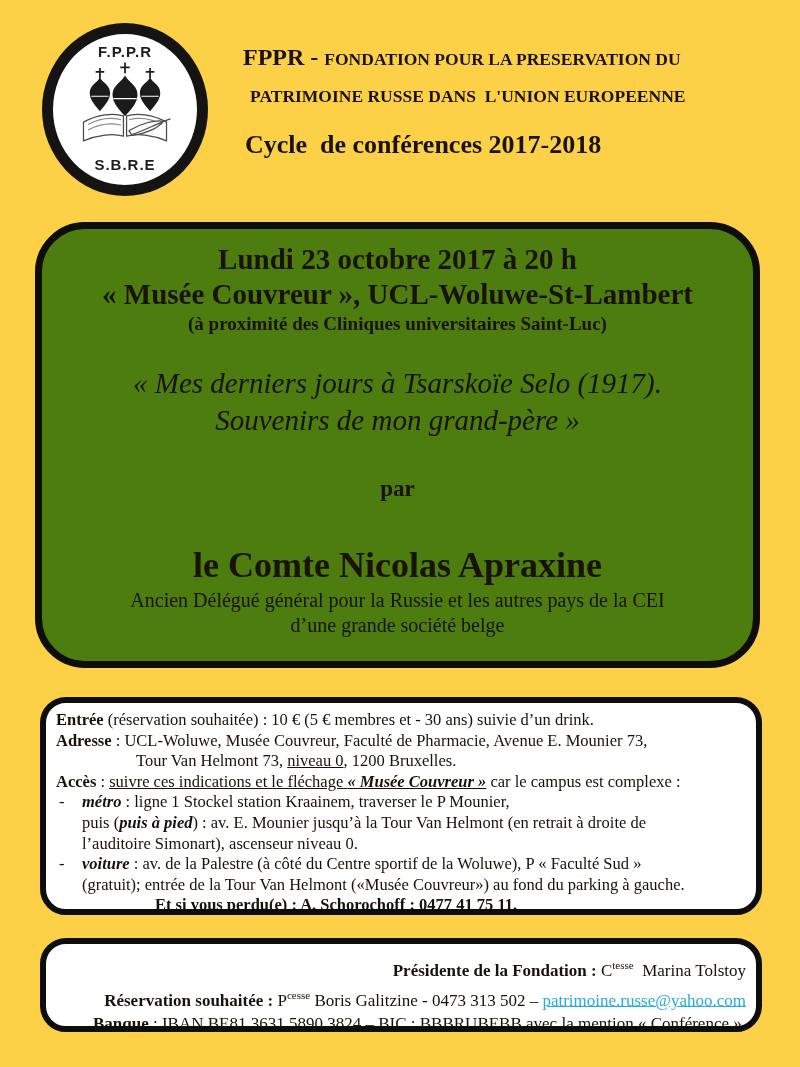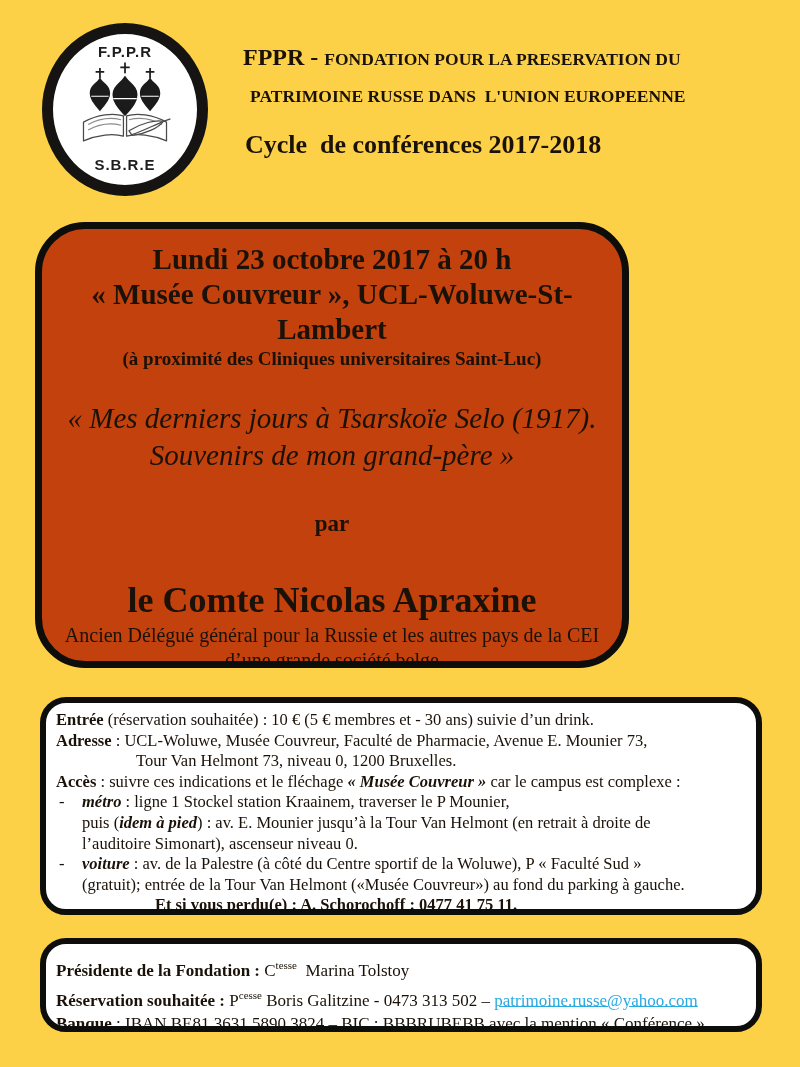--- a/index.html
+++ b/index.html
@@ -16,48 +16,48 @@
   .logo svg{width:128px;height:94px;margin:-3px 0;}
 
   
   .org{position:absolute;left:243px;top:44px;font-weight:bold;}
   .org-line1{font-size:17.5px;white-space:pre;}
   .org-abbr{font-size:24px;}
   .org-line2{font-size:17.5px;padding-left:7px;margin-top:15px;white-space:pre;}
   .cycle{position:absolute;left:245px;top:130px;font-size:26px;font-weight:bold;white-space:pre;}
 
   
-  .event-card{position:absolute;left:35px;top:222px;width:594px;height:446px;background:#c2410c;
+  .event-card{position:absolute;left:35px;top:222px;width:725px;height:446px;background:#4d7c0f;
         border:7px solid #0D0D0C;border-radius:50px;box-sizing:border-box;text-align:center;
         padding-top:13px;overflow:hidden;}
   .ev-date,.ev-venue{font-size:29px;font-weight:bold;line-height:35px;}
   .ev-note{font-size:19px;font-weight:bold;line-height:24px;}
   .ev-talk{font-size:29px;font-style:italic;line-height:37px;}
   .ev-talk-wrap{margin-top:29px;}
   .ev-par{margin-top:36px;font-size:23px;font-weight:bold;line-height:28px;font-family:Liberation Serif, serif;}
   .ev-speaker{margin-top:40px;font-size:36px;font-weight:bold;line-height:45px;}
   .ev-desc{font-size:20px;line-height:25px;}
 
   
   .info-card{position:absolute;left:40px;top:697px;width:722px;height:218px;background:#fff;
         border:6px solid #0D0D0C;border-radius:26px;box-sizing:border-box;
         padding:7px 10px 0 10px;font-size:16.5px;overflow:hidden;}
   .info-card .ln{line-height:20.6px;white-space:pre;}
   .ind{padding-left:80px;}
   .li{position:relative;padding-left:26px;}
   .li .dash{position:absolute;left:3px;}
   .cont{padding-left:26px;}
   .lost{font-weight:bold;text-align:center;padding-right:130px;}
-  .u{}
+  .u{text-decoration:underline;}
   .bi{font-weight:bold;font-style:italic;}
 
   
   .footer-card{position:absolute;left:40px;top:938px;width:722px;height:94px;background:#fff;
         border:6px solid #0D0D0C;border-radius:26px;box-sizing:border-box;
-        padding:9px 10px 0 10px;font-size:17px;overflow:hidden;}
+        padding:9px 10px 0 10px;font-size:17px;overflow:hidden;text-align:right;}
   .footer-card .ln{line-height:24px;white-space:pre;}
   sup{font-size:11px;}
   .email{color:var(--link,#29ABE2);text-decoration:underline;}
 </style>
 </head>
 <body>
 
 <div class="page">
 
   <div class="logo">
@@ -108,21 +108,21 @@
       <div>d’une grande société belge</div>
     </div>
   </div>
 
   <div class="info-card">
     <div class="ln"><b>Entrée</b><span> (réservation souhaitée) : 10 € (5 € membres et - 30 ans) suivie d’un drink.</span></div>
     <div class="ln"><b>Adresse</b><span> : UCL-Woluwe, Musée Couvreur, Faculté de Pharmacie, Avenue E. Mounier 73,</span></div>
     <div class="ln ind"><span>Tour Van Helmont 73, </span><span class="u">niveau 0</span><span>, 1200 Bruxelles.</span></div>
     <div class="ln"><b>Accès</b><span> : </span><span class="u">suivre ces indications et le fléchage </span><span class="u bi">« Musée Couvreur »</span><span> car le campus est complexe :</span></div>
     <div class="ln li"><span class="dash">-</span><span class="bi">métro</span><span> : ligne 1 Stockel station Kraainem, traverser le P Mounier,</span></div>
-    <div class="ln cont"><span>puis (</span><span class="bi">idem à pied</span><span>) : av. E. Mounier jusqu’à la Tour Van Helmont (en retrait à droite de</span></div>
+    <div class="ln cont"><span>puis (</span><span class="bi">puis à pied</span><span>) : av. E. Mounier jusqu’à la Tour Van Helmont (en retrait à droite de</span></div>
     <div class="ln cont">l’auditoire Simonart), ascenseur niveau 0.</div>
     <div class="ln li"><span class="dash">-</span><span class="bi">voiture</span><span> : av. de la Palestre (à côté du Centre sportif de la Woluwe), P « Faculté Sud »</span></div>
     <div class="ln cont">(gratuit); entrée de la Tour Van Helmont («Musée Couvreur») au fond du parking à gauche.</div>
     <div class="ln lost">Et si vous perdu(e) : A. Schorochoff : 0477 41 75 11.</div>
   </div>
 
   <div class="footer-card">
     <div class="ln"><b>Présidente de la Fondation : </b><span>C</span><sup>tesse</sup><span>  Marina Tolstoy</span></div>
     <div class="ln"><b>Réservation souhaitée : </b><span>P</span><sup>cesse</sup><span> Boris Galitzine - 0473 313 502 – </span><a class="email" href="#">patrimoine.russe@yahoo.com</a></div>
     <div class="ln"><b>Banque</b><span> : IBAN BE81 3631 5890 3824 – BIC : BBBRUBEBB avec la mention « Conférence ».</span></div>

